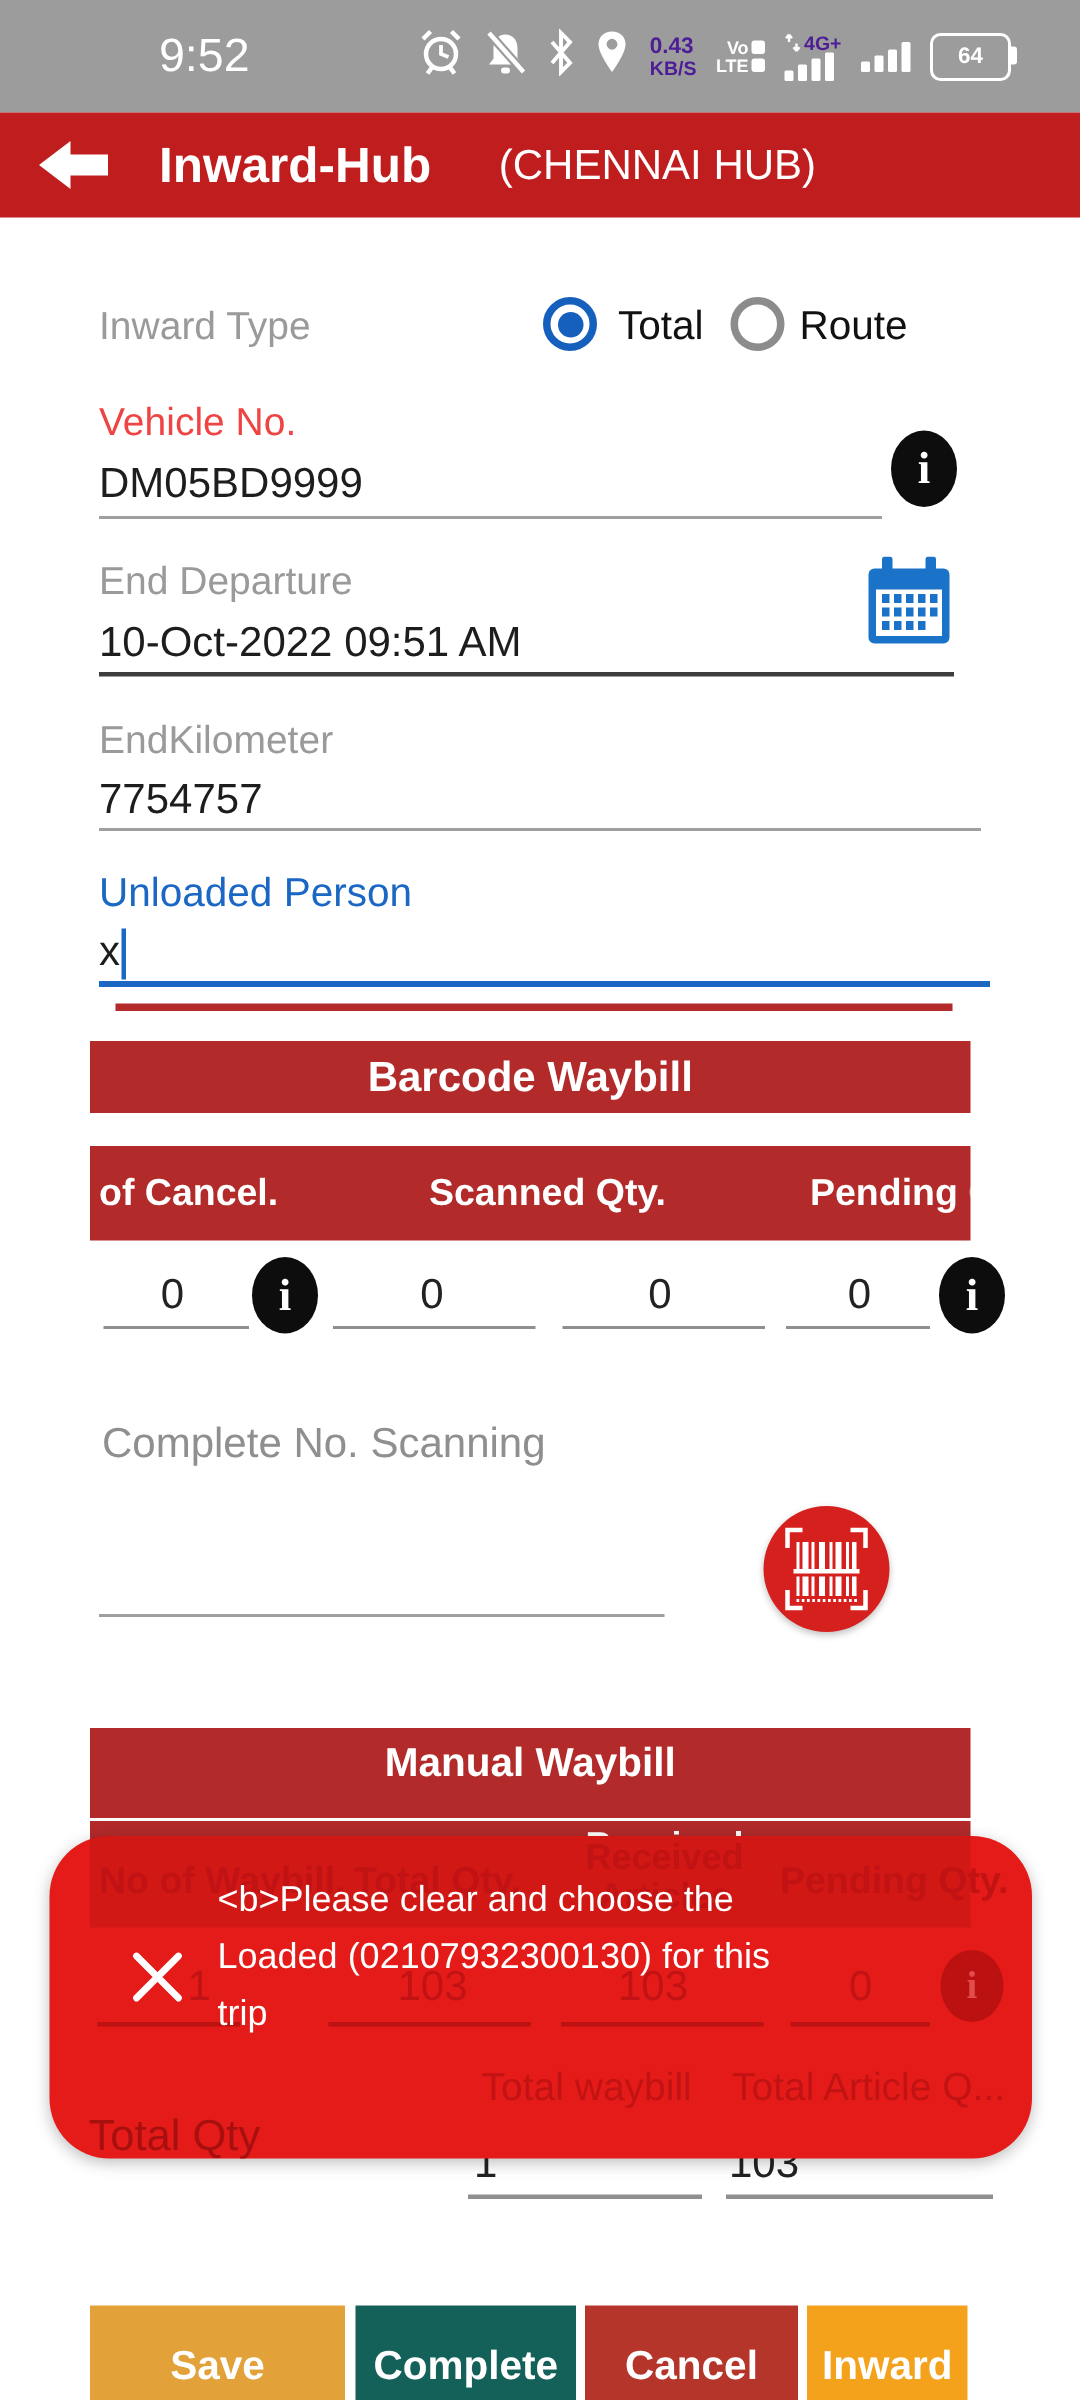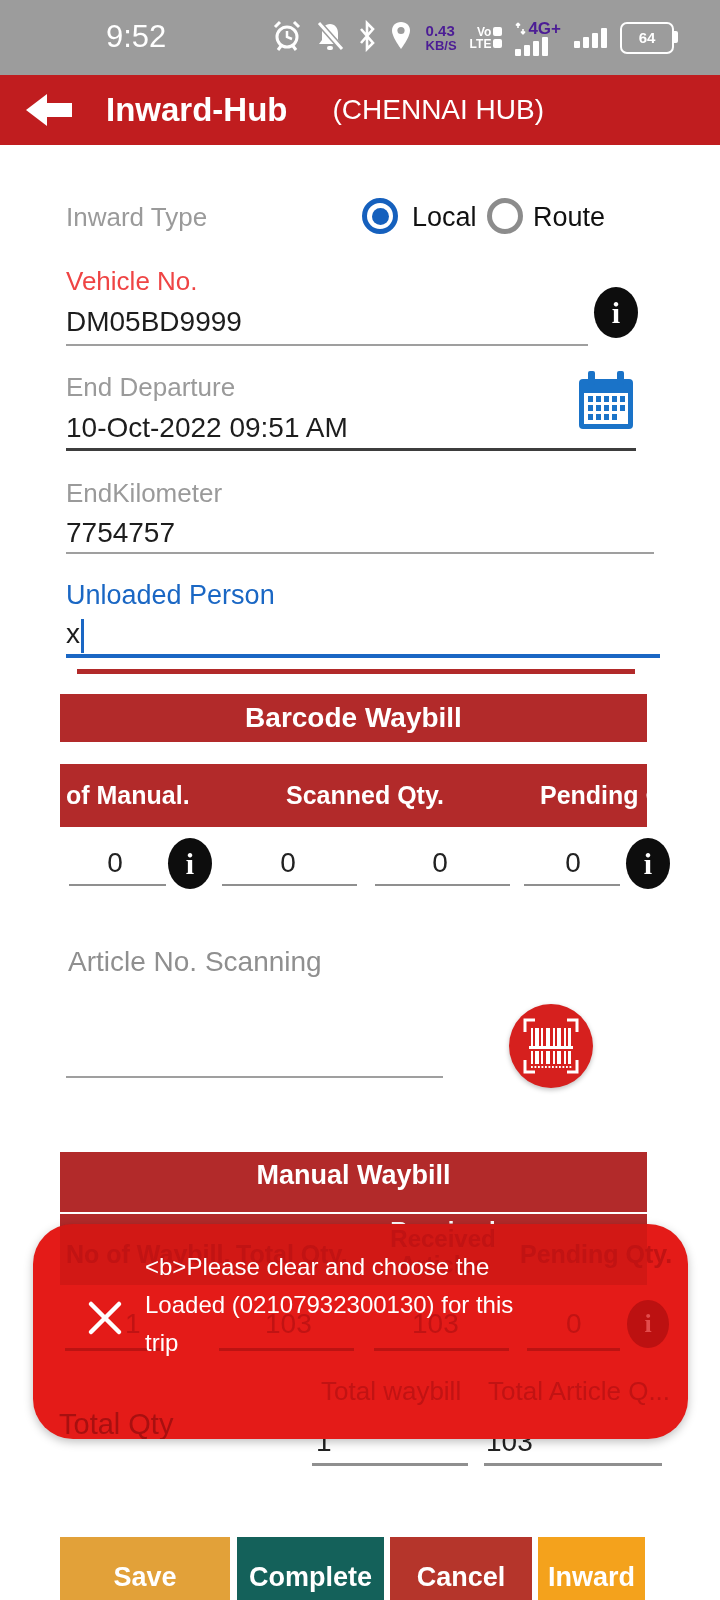--- a/index.html
+++ b/index.html
@@ -160,21 +160,21 @@
           <span class="t">LTE</span>
           <span class="volte-sq"></span>
         </div>
     </span>
     <span>
       <div id="sig1-top">
         <svg width="11" height="13" viewBox="0 0 11 13">
             <path d="M3 6V1 M3 1L1 3.5 M3 1l2 2.5" stroke="#fff" stroke-width="1.6" fill="none"></path>
             <path d="M8 7v5 M8 12l-2-2.5 M8 12l2-2.5" stroke="#fff" stroke-width="1.6" fill="none"></path>
           </svg>
-        <span class="sbar-txt" style="font-size:17px;">4G+</span>
+        <span class="sbar-txt" style="font-size:13px;">4G+</span>
       </div>
       <div class="bars">
           <i style="height:7px"></i>
           <i style="height:11px"></i>
           <i style="height:15px"></i>
           <i style="height:19px"></i>
         </div>
     </span>
     <span>
       <div class="bars">
@@ -197,21 +197,21 @@
       </svg>
   </span>
   <span id="app-title">Inward-Hub</span>
   <span id="app-subtitle">(CHENNAI HUB)</span>
 </div>
 
 <span id="inward-type-label" class="lbl">Inward Type</span>
 <span id="radio-local" class="radio">
     <i></i>
   </span>
-<span id="radio-local-label">Local</span>
+<span id="radio-local-label">Total</span>
 <span id="radio-route" class="radio"></span>
 <span id="radio-route-label">Route</span>
 
 <span id="vehicle-label" class="lbl">Vehicle No.</span>
 <span id="vehicle-value" class="val">DM05BD9999</span>
 <span id="u-vehicle" class="uline"></span>
 <span id="info-vehicle" class="info-badge">
     <span>i</span>
   </span>
 
@@ -247,40 +247,40 @@
 <span id="km-value" class="val">7754757</span>
 <span id="u-km" class="uline"></span>
 
 <span id="unloaded-label" class="lbl">Unloaded Person</span>
 <span id="unloaded-value" class="val"><span>x</span><span class="cursor"></span></span>
 <span id="u-unloaded" class="uline"></span>
 
 <span id="banner1-strip" class="abs"></span>
 <div id="banner-barcode" class="banner">Barcode Waybill</div>
 <div id="band1" class="band">
-  <span id="b1c1">of Manual.</span>
+  <span id="b1c1">of Cancel.</span>
   <span id="b1c2">Scanned Qty.</span>
   <span id="b1c3">Pending Q</span>
 </div>
 <span id="z1" class="zero">0</span>
 <span id="z2" class="zero">0</span>
 <span id="z3" class="zero">0</span>
 <span id="z4" class="zero">0</span>
 <span id="uz1" class="uz"></span>
 <span id="uz2" class="uz"></span>
 <span id="uz3" class="uz"></span>
 <span id="uz4" class="uz"></span>
 <span id="info-z1" class="info-badge">
     <span>i</span>
   </span>
 <span id="info-z4" class="info-badge">
     <span>i</span>
   </span>
 
-<span id="article-label" class="abs">Article No. Scanning</span>
+<span id="article-label" class="abs">Complete No. Scanning</span>
 <span id="u-article" class="uline"></span>
 <span id="scan-btn">
   <svg width="56" height="56" viewBox="0 0 56 56">
     <path d="M2 14V2h10 M44 2h10v12 M54 42v12H44 M12 54H2V42" fill="none" stroke="#fff" stroke-width="3"></path>
     <g fill="#fff">
       <rect x="8" y="10" width="2" height="18"></rect>
         <rect x="12" y="10" width="4" height="18"></rect>
         <rect x="18" y="10" width="2" height="18"></rect>
         <rect x="23" y="10" width="4" height="18"></rect>
         <rect x="30" y="10" width="2" height="18"></rect>

